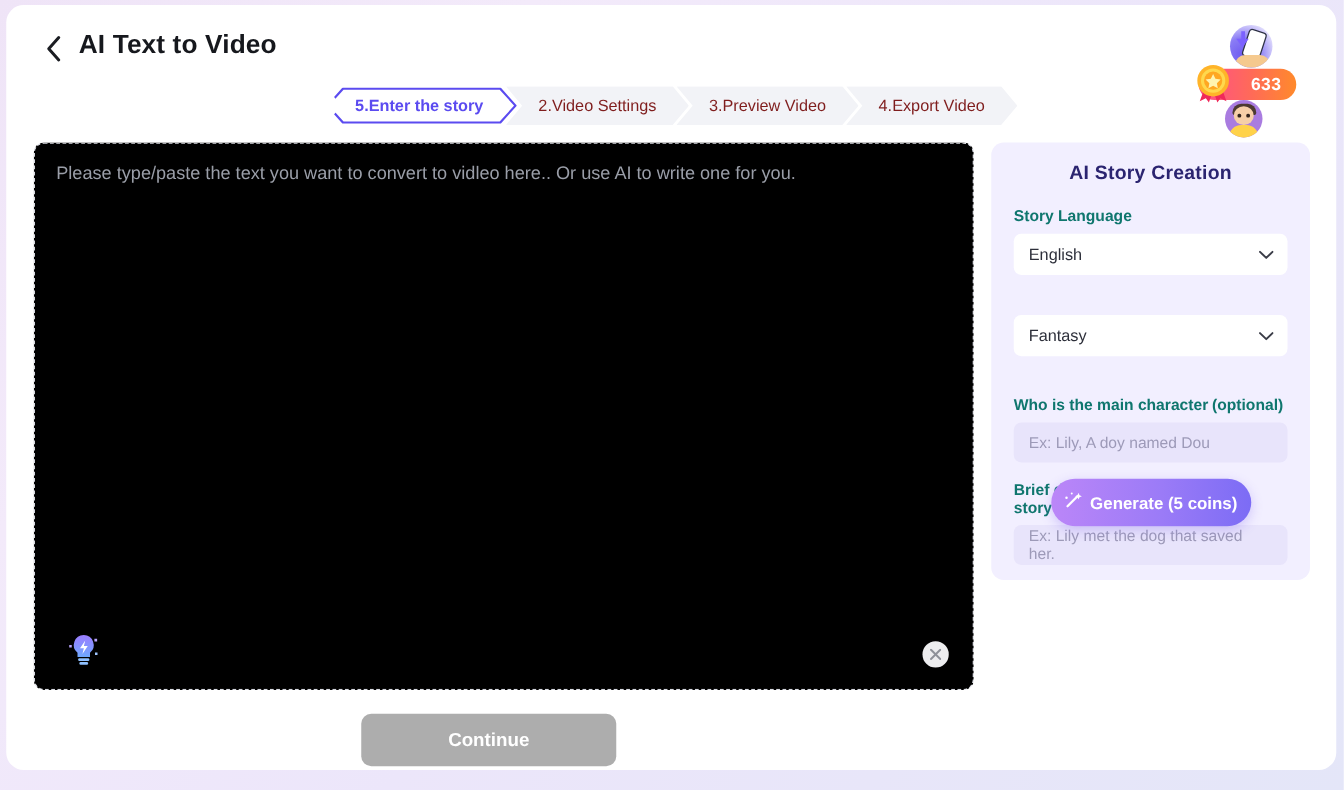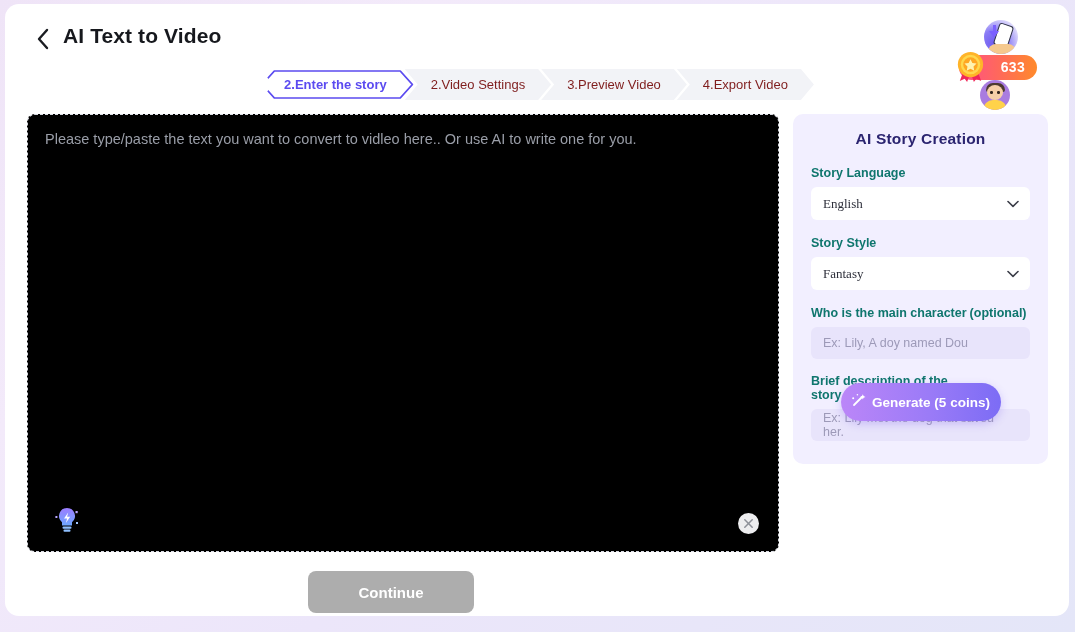--- a/index.html
+++ b/index.html
@@ -300,21 +300,21 @@
     cursor: pointer;
   }
 
   
   .continue-btn {
     position: absolute;
     left: 50%;
     transform: translateX(-50%);
     margin-left: -146px;
     top: 461px;
-    width: 166px;
+    width: 204px;
     height: 42px;
     border-radius: 8px;
     background: #adadad;
     color: #ffffff;
     font-size: 15px;
     font-weight: bold;
     border: none;
     display: flex;
     align-items: center;
     justify-content: center;
@@ -354,23 +354,22 @@
   .select-box {
     position: relative;
     height: 33px;
     background: #ffffff;
     border-radius: 6px;
     display: flex;
     align-items: center;
     padding: 0 12px;
     font-size: 13px;
     color: #2d2f3a;
-    margin-bottom: 16px;
-    cursor: pointer;
-    font-family: Liberation Serif, serif;
+    margin-bottom: 32px;
+    cursor: pointer;
   }
   .select-box .chev {
     position: absolute;
     right: 11px;
     top: 50%;
     transform: translateY(-50%);
     display: flex;
   }
   .text-input {
     height: 32px;
@@ -482,21 +481,21 @@
     </div>
   </div>
 
   <div class="steps">
     <div class="steps-inner">
 
       <div class="step active s1">
         <svg class="arrow-outline" viewBox="0 0 140 31" preserveAspectRatio="none">
           <path d="M2,15.5 L13,2 L127,2 L138,15.5 L127,29 L13,29 Z" fill="#ffffff" stroke="#5b4bf0" stroke-width="1.6" stroke-linejoin="round"></path>
         </svg>
-        <span class="label">2.Enter the story</span>
+        <span class="label">5.Enter the story</span>
       </div>
 
       <div class="step s2">
         <span class="label">2.Video Settings</span>
       </div>
 
       <div class="step s3">
         <span class="label">3.Preview Video</span>
       </div>
 
@@ -545,21 +544,20 @@
       <div class="field-label">Story Language</div>
       <div class="select-box">
         <span>English</span>
         <span class="chev">
           <svg width="12" height="8" viewBox="0 0 12 8">
             <polyline points="1,1.5 6,6.3 11,1.5" fill="none" stroke="#3b3d48" stroke-width="1.6" stroke-linecap="round" stroke-linejoin="round"></polyline>
           </svg>
         </span>
       </div>
 
-      <div class="field-label">Story Style</div>
       <div class="select-box">
         <span>Fantasy</span>
         <span class="chev">
           <svg width="12" height="8" viewBox="0 0 12 8">
             <polyline points="1,1.5 6,6.3 11,1.5" fill="none" stroke="#3b3d48" stroke-width="1.6" stroke-linecap="round" stroke-linejoin="round"></polyline>
           </svg>
         </span>
       </div>
 
       <div class="field-label">

